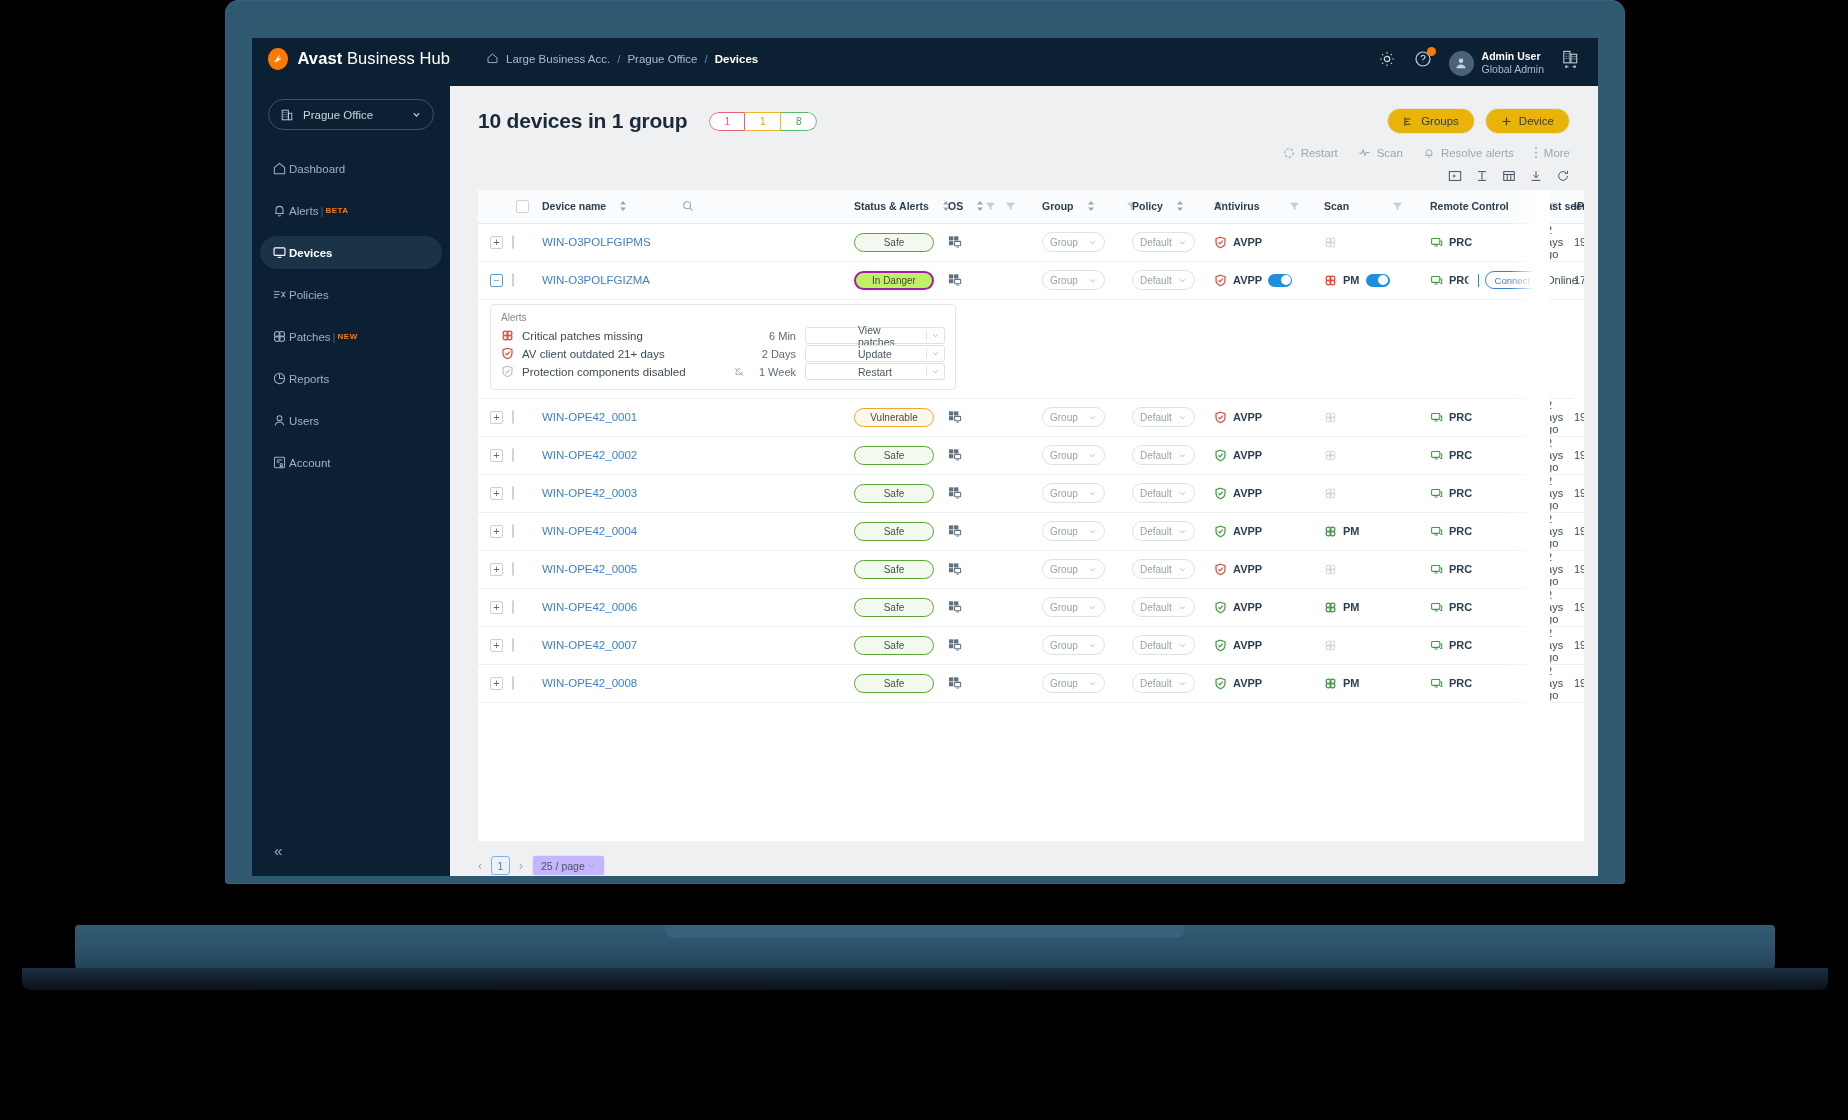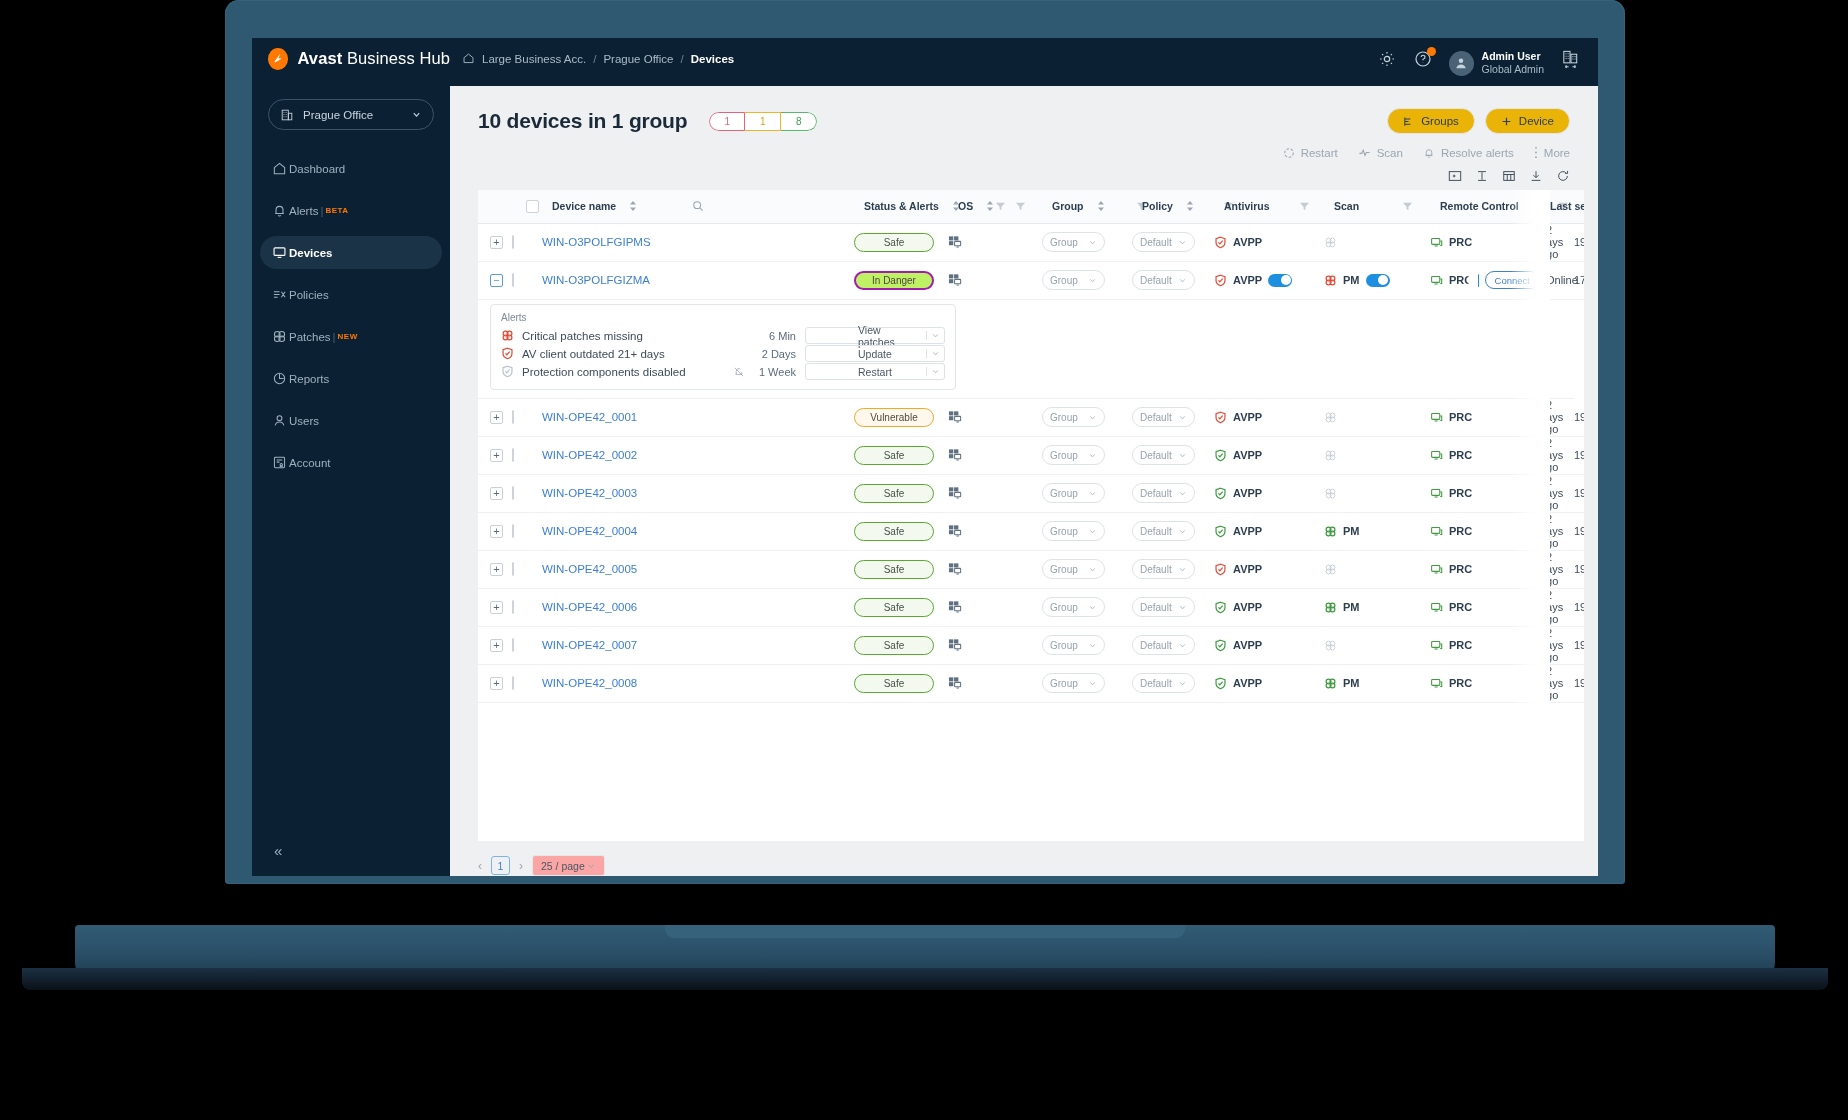--- a/index.html
+++ b/index.html
@@ -48,20 +48,21 @@
     filter: blur(0.4px);
   }
 
   
   .app { position:absolute; inset:0; display:flex; flex-direction:column; }
 
   .topbar {
     height: 48px; background:#0b2133; flex:0 0 48px;
     display:flex; align-items:center; padding: 0 18px 7px 16px;
     color:#fff;
+    gap:24px;
   }
   .brand { display:flex; align-items:center; gap:9px; width: 182px; }
   .brand-logo {
     width: 22px; height:22px; border-radius:50%;
     background:#ff7800; display:flex; align-items:center; justify-content:center;
   }
   .brand-txt { font-size: 16.5px; letter-spacing:.1px; white-space:nowrap; }
   .brand-txt b { font-weight:700; }
   .brand-txt span { font-weight:400; }
 
@@ -154,21 +155,21 @@
     position:relative;
   }
   .tbl-scroll { overflow:hidden; flex:1; }
 
   table { border-collapse:collapse; width:1160px; table-layout:fixed; }
   thead th {
     background:#fafbfc; border-bottom:1px solid #e6e9ec;
     height:33px; font-size:10.5px; font-weight:700; color:#2c3e50;
     text-align:left; padding:0; white-space:nowrap;
   }
-  .th-in { display:flex; align-items:center; gap:13px;margin-left:10px; }
+  .th-in { display:flex; align-items:center; gap:13px; }
   .sortarrows { display:inline-flex; flex-direction:column; line-height:0; color:#9aa7b2; }
   .filter-ico { color:#c3cbd3; cursor:pointer; }
 
   tbody td {
     border-bottom:1px solid #eef0f2; height:38px; font-size:11px;
     color:#3d4c5a; padding:0; vertical-align:middle;
   }
   .expander {
     width:13px; height:13px; border:1px solid #c9d1d8; border-radius:2px;
     display:flex; align-items:center; justify-content:center;
@@ -238,21 +239,21 @@
   
   .pager { display:flex; align-items:center; gap:9px; padding: 14px 0 0 28px; }
   .pg-arrow { color:#9aa7b2; font-size:12px; cursor:pointer; }
   .pg-num {
     width:19px; height:19px; border:1px solid #7eb3e8; color:#3d7fd1;
     border-radius:3px; display:flex; align-items:center; justify-content:center;
     font-size:10.5px; cursor:pointer;
   }
   .pg-size {
     display:flex; align-items:center; justify-content:space-between;
-    width:73px; height:21px; background:#fca5a5; border:1px solid #e4e8eb;
+    width:73px; height:21px; background:#c4b5fd; border:1px solid #e4e8eb;
     border-radius:3px; font-size:10.5px; color:#4a5764; padding: 0 8px; cursor:pointer;
   }
   svg { display:block; }
 </style>
 </head>
 <body>
 
 <div class="stage">
   <div class="laptop-lid"></div>
   <div class="laptop-base"></div>

